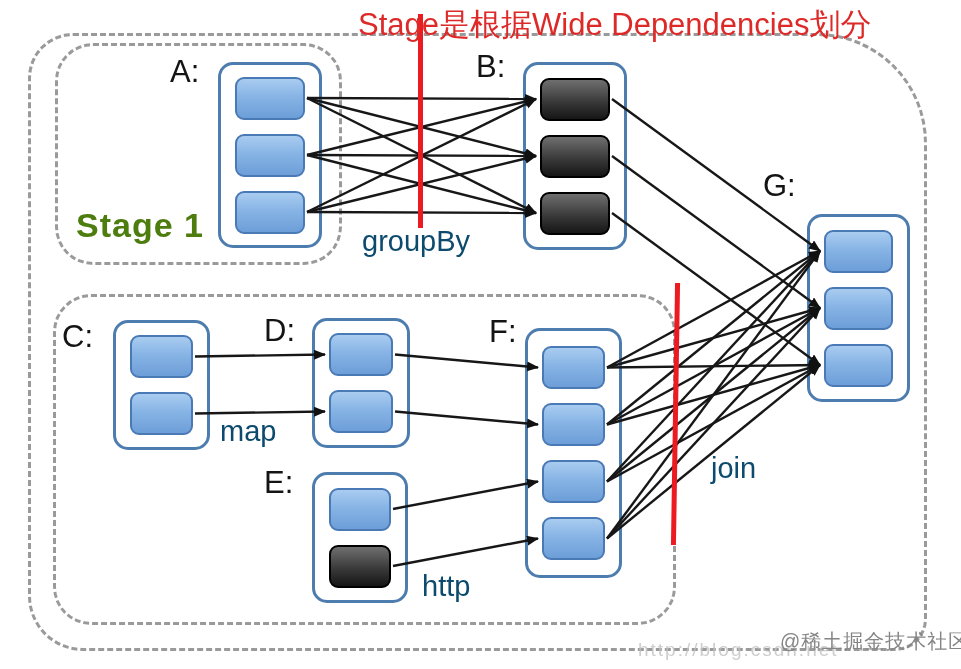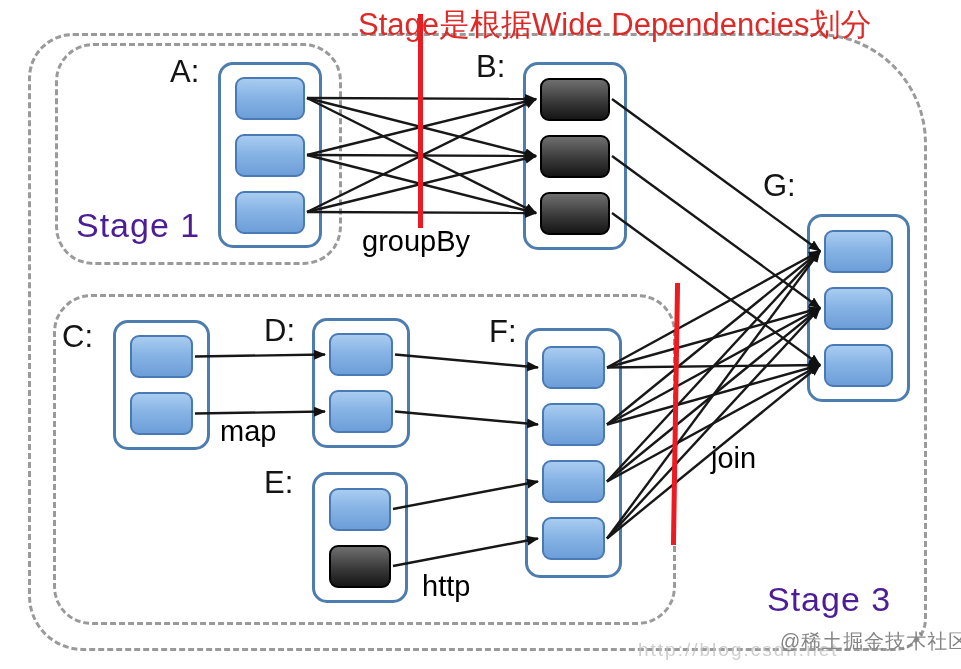--- a/index.html
+++ b/index.html
@@ -9,54 +9,53 @@
   }
   .stage-box{position:absolute;border:3px dashed #9a9a9a;box-sizing:border-box;background:transparent;z-index:1;}
   .stage-outer{left:28px;top:33px;width:899px;height:618px;border-radius:45px 110px 32px 55px;}
   .stage-1{left:55px;top:43px;width:287px;height:222px;border-radius:38px;}
   .stage-2{left:53px;top:294px;width:623px;height:331px;border-radius:38px;}
   .rdd{position:absolute;border:3px solid #4d7cae;border-radius:15px;background:#fff;box-sizing:border-box;z-index:2;}
   .part{position:absolute;border-radius:9px;box-sizing:border-box;z-index:3;}
   .part.blue{background:linear-gradient(180deg,#a9ccf0 0%,#87b4e5 45%,#6d9ed8 100%);border:2px solid #4a7ab5;}
   .part.dark{background:linear-gradient(180deg,#6f6f6f 0%,#3a3a3a 55%,#161616 100%);border:2px solid #000;}
   .rdd-label{position:absolute;font-size:31px;color:#141414;z-index:4;}
-  .op-label{position:absolute;font-size:29px;color:#000000;z-index:4;}
-  .stage-label{position:absolute;font-size:34px;color:#4c1d95;z-index:4;letter-spacing:1px;}
+  .op-label{position:absolute;font-size:29px;color:#0c4a6e;z-index:4;}
+  .stage-label{position:absolute;font-size:34px;color:#4d7c0f;z-index:4;letter-spacing:1px;font-weight:bold;}
   .title{position:absolute;left:358px;top:4px;font-size:31px;color:#dd2a28;z-index:8;white-space:nowrap;}
   .redline{position:absolute;width:5px;background:#ec1b21;z-index:7;}
   #redline-groupby{left:418px;top:14px;height:214px;}
   #redline-join{left:673px;top:283px;height:262px;transform:rotate(0.9deg);}
   #edge-svg{position:absolute;left:0;top:0;z-index:5;}
   .wm-main{position:absolute;left:780px;top:628px;font-size:20px;color:#858585;letter-spacing:1px;z-index:9;white-space:nowrap;}
   .wm-faint{position:absolute;left:638px;top:639px;font-size:19px;color:#c2c2c2;letter-spacing:2px;z-index:4;opacity:.8;white-space:nowrap;}
 </style>
 </head>
 <body>
 
 <div class="canvas">
 
   <div class="stage-box stage-outer"></div>
   <div class="stage-box stage-1"></div>
   <div class="stage-box stage-2"></div>
 
   <div class="stage-label" style="left:76px;top:206px">Stage 1</div>
-  <div class="stage-label" style="left:767px;top:580px">Stage 3</div>
 
   <div class="rdd-label" style="left:170px;top:54px">A:</div>
   <div class="rdd-label" style="left:476px;top:49px">B:</div>
   <div class="rdd-label" style="left:62px;top:319px">C:</div>
   <div class="rdd-label" style="left:264px;top:313px">D:</div>
   <div class="rdd-label" style="left:264px;top:465px">E:</div>
   <div class="rdd-label" style="left:489px;top:314px">F:</div>
   <div class="rdd-label" style="left:763px;top:168px">G:</div>
 
   <div class="op-label" style="left:362px;top:225px">groupBy</div>
   <div class="op-label" style="left:220px;top:415px">map</div>
   <div class="op-label" style="left:422px;top:570px">http</div>
-  <div class="op-label" style="left:711px;top:442px">join</div>
+  <div class="op-label" style="left:711px;top:452px">join</div>
 
   <div id="rdd-layer">
       <div class="rdd" style="left: 218px; top: 62px; width: 104px; height: 186px;"></div>
       <div class="part blue" style="left: 235px; top: 76.5px; width: 70px; height: 43px;"></div>
       <div class="part blue" style="left: 235px; top: 133.5px; width: 70px; height: 43px;"></div>
       <div class="part blue" style="left: 235px; top: 190.5px; width: 70px; height: 43px;"></div>
       <div class="rdd" style="left: 523px; top: 62px; width: 104px; height: 188px;"></div>
       <div class="part dark" style="left: 540px; top: 77.5px; width: 70px; height: 43px;"></div>
       <div class="part dark" style="left: 540px; top: 134.5px; width: 70px; height: 43px;"></div>
       <div class="part dark" style="left: 540px; top: 191.5px; width: 70px; height: 43px;"></div>

